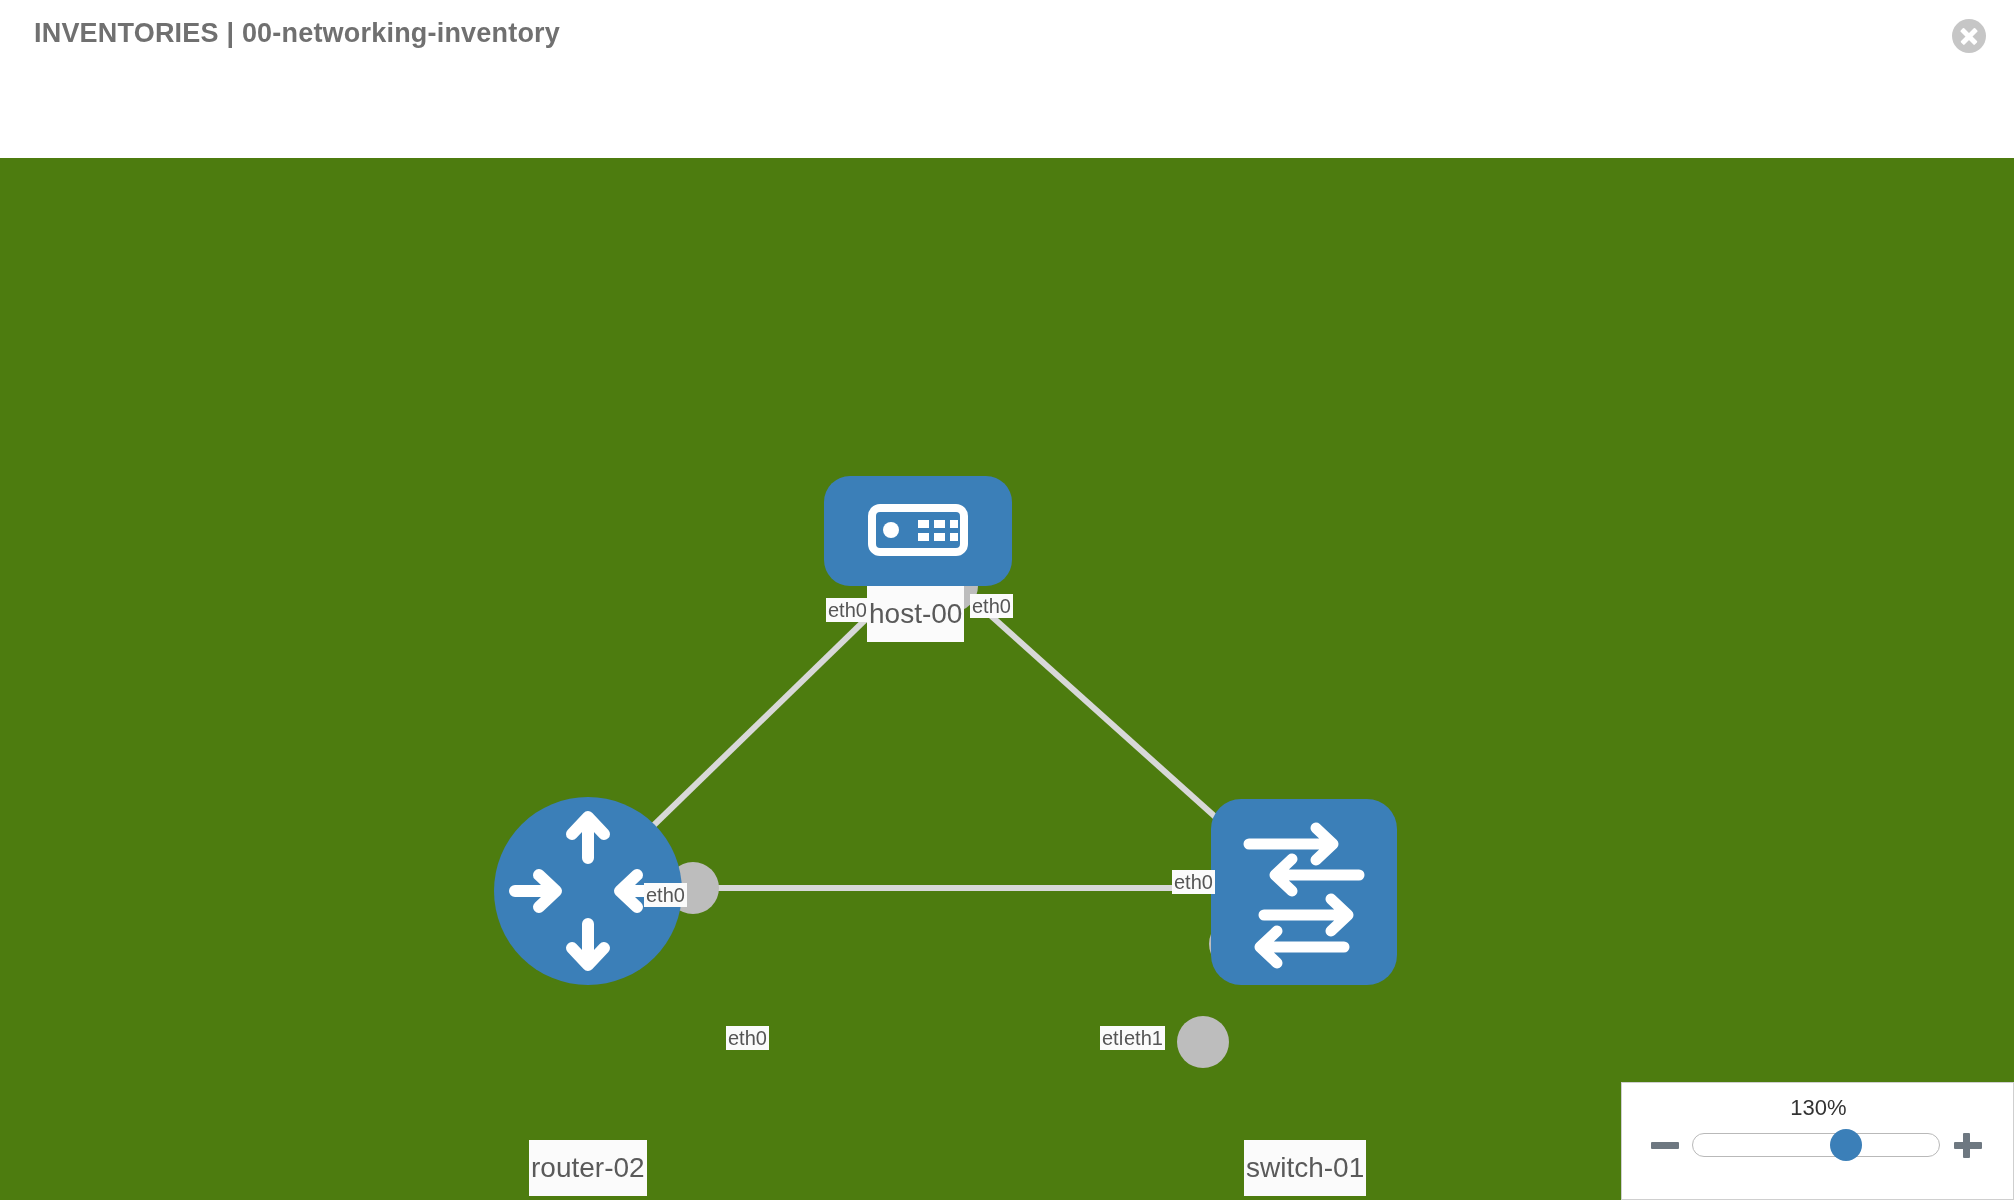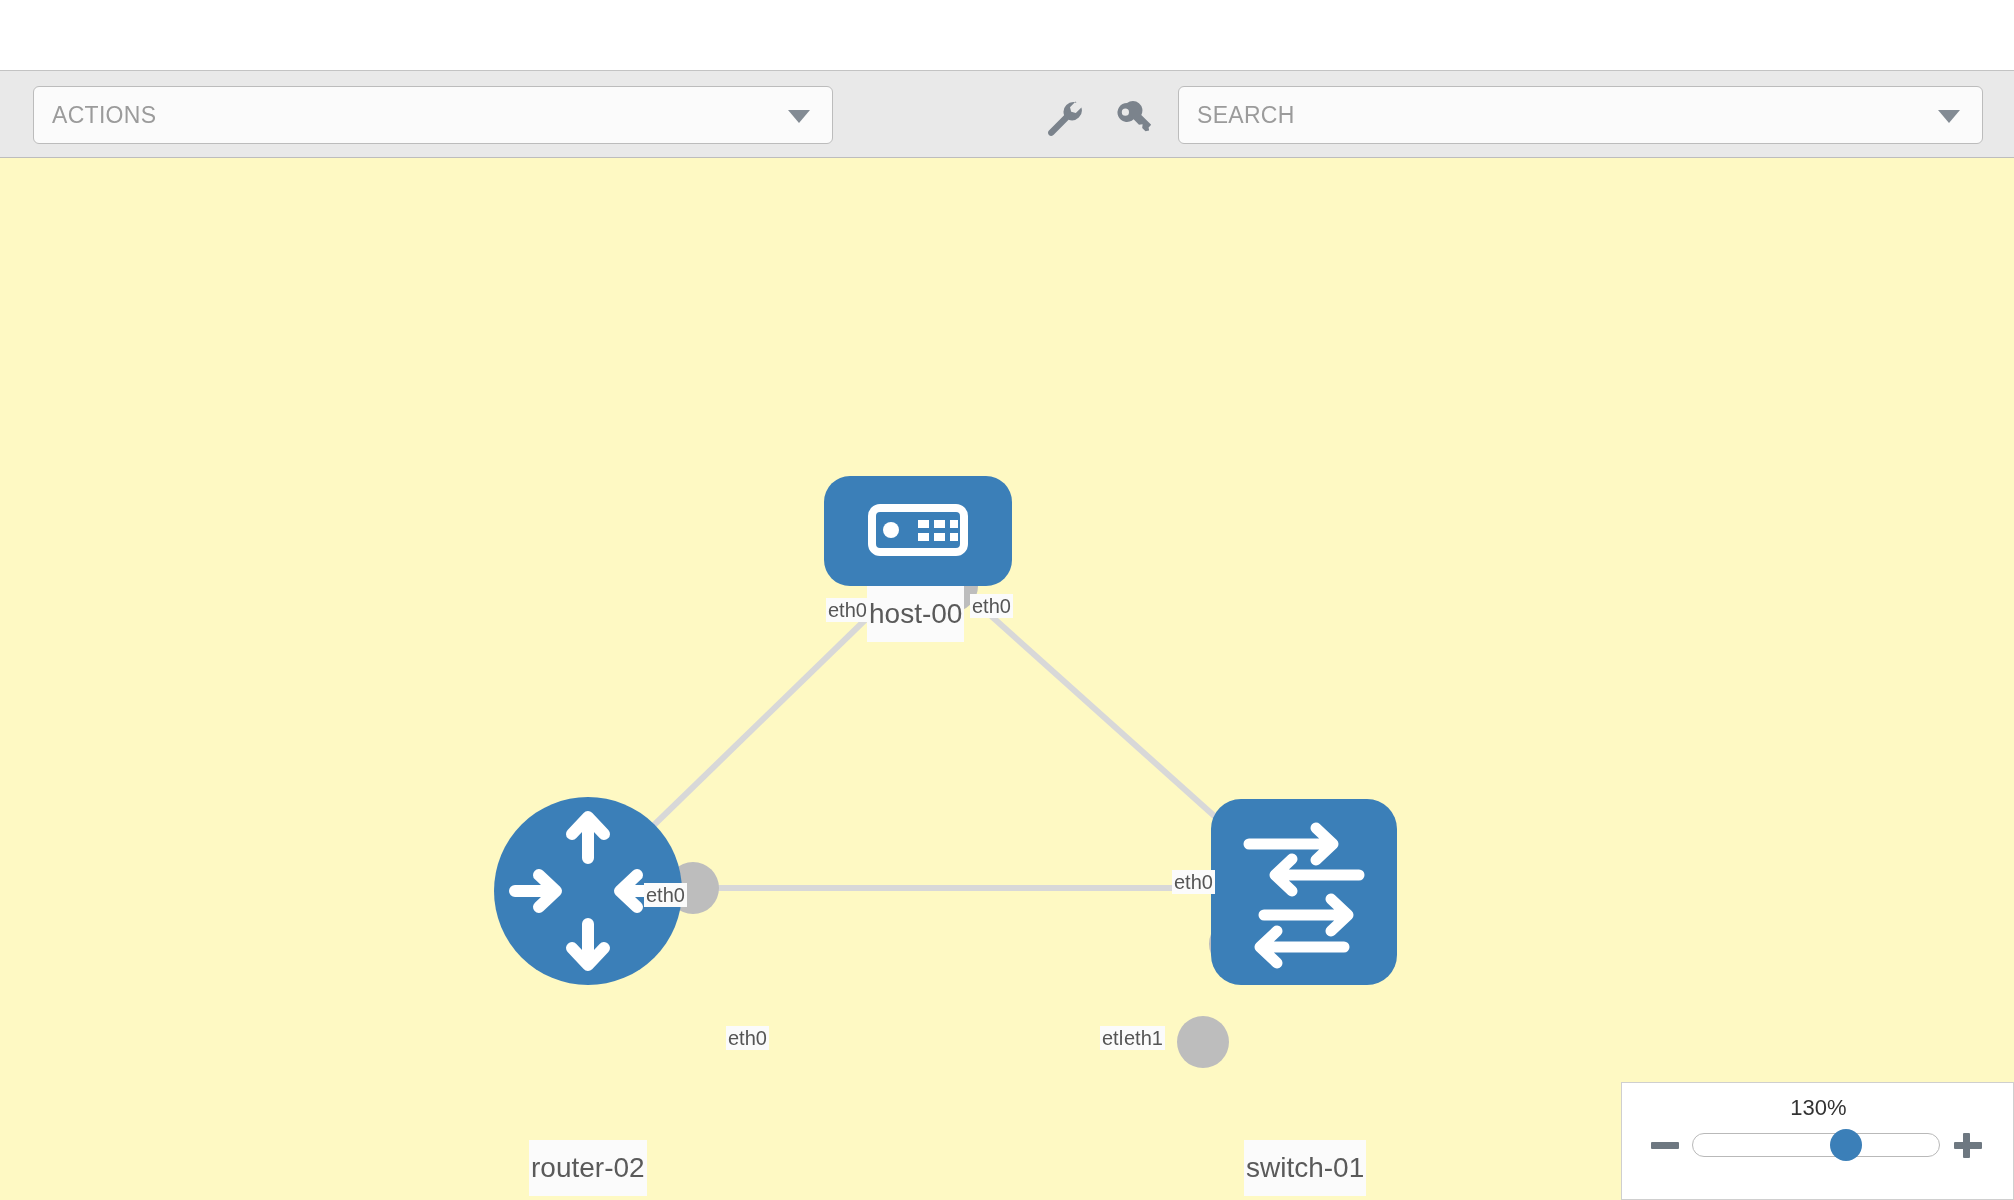--- a/index.html
+++ b/index.html
@@ -123,21 +123,21 @@
   }
   #wrench-icon { left: 1043px; }
   #key-icon    { left: 1113px; }
 
   
   .canvas {
     position: absolute;
     left: 0; top: 158px;
     width: 2014px;
     height: 1042px;
-    background: #fef9c3;
+    background: #4d7c0f;
     overflow: hidden;
   }
   .topology-svg {
     position: absolute;
     left: 0; top: 0;
     width: 2014px;
     height: 1042px;
   }
 
   
@@ -227,45 +227,28 @@
     border-radius: 50%;
     background: #3b7fb8;
     cursor: grab;
   }
 </style>
 </head>
 <body>
 
 <div id="app">
 
-
-  <div class="toolbar">
-
-    <div class="select-box" id="actions-select">
-      <span class="sel-label">ACTIONS</span>
-      <span class="caret"></span>
-    </div>
-
-    <div class="tool-icon" id="wrench-icon">
-      <svg viewBox="0 0 44 40" width="44" height="40" aria-hidden="true">
-        <path d="M33.5 5.5a10 10 0 0 0-12.4 12.8L6.2 33.2a3.2 3.2 0 1 0 4.5 4.5L25.6 22.8A10 10 0 0 0 38.4 10.4l-5.6 5.6-4.6-1.2-1.2-4.6 5.6-5.6z" fill="#7b838c"></path>
-      </svg>
-    </div>
-
-    <div class="tool-icon" id="key-icon">
-      <svg viewBox="0 0 44 40" width="44" height="40" aria-hidden="true">
-        <path d="M14 6a9.5 9.5 0 1 0 6.6 16.3L26 27.7l3.6-.4-.4 3.6 3.3 3.3 3.6-.6-.5-3.2 2.6-2.6-9.9-9.9A9.5 9.5 0 0 0 14 6zm-1.6 5.6a3.6 3.6 0 1 1 0 7.2 3.6 3.6 0 0 1 0-7.2z" fill="#7b838c"></path>
-      </svg>
-    </div>
-
-    <div class="select-box" id="search-select">
-      <span class="sel-label">SEARCH</span>
-      <span class="caret"></span>
+  <div class="header">
+    <div class="header-title">INVENTORIES | 00-networking-inventory</div>
+    <div class="close-btn">
+      <div class="x1"></div>
+      <div class="x2"></div>
     </div>
   </div>
+
 
   <div class="canvas">
 
     <svg class="topology-svg" viewBox="0 0 2014 1042">
 
       <g>
         <line x1="898" y1="430" x2="620" y2="700" stroke="#d8d8d8" stroke-width="6"></line>
         <line x1="960" y1="430" x2="1250" y2="690" stroke="#d8d8d8" stroke-width="6"></line>
         <line x1="680" y1="730" x2="1215" y2="730" stroke="#d8d8d8" stroke-width="6"></line>
       </g>

